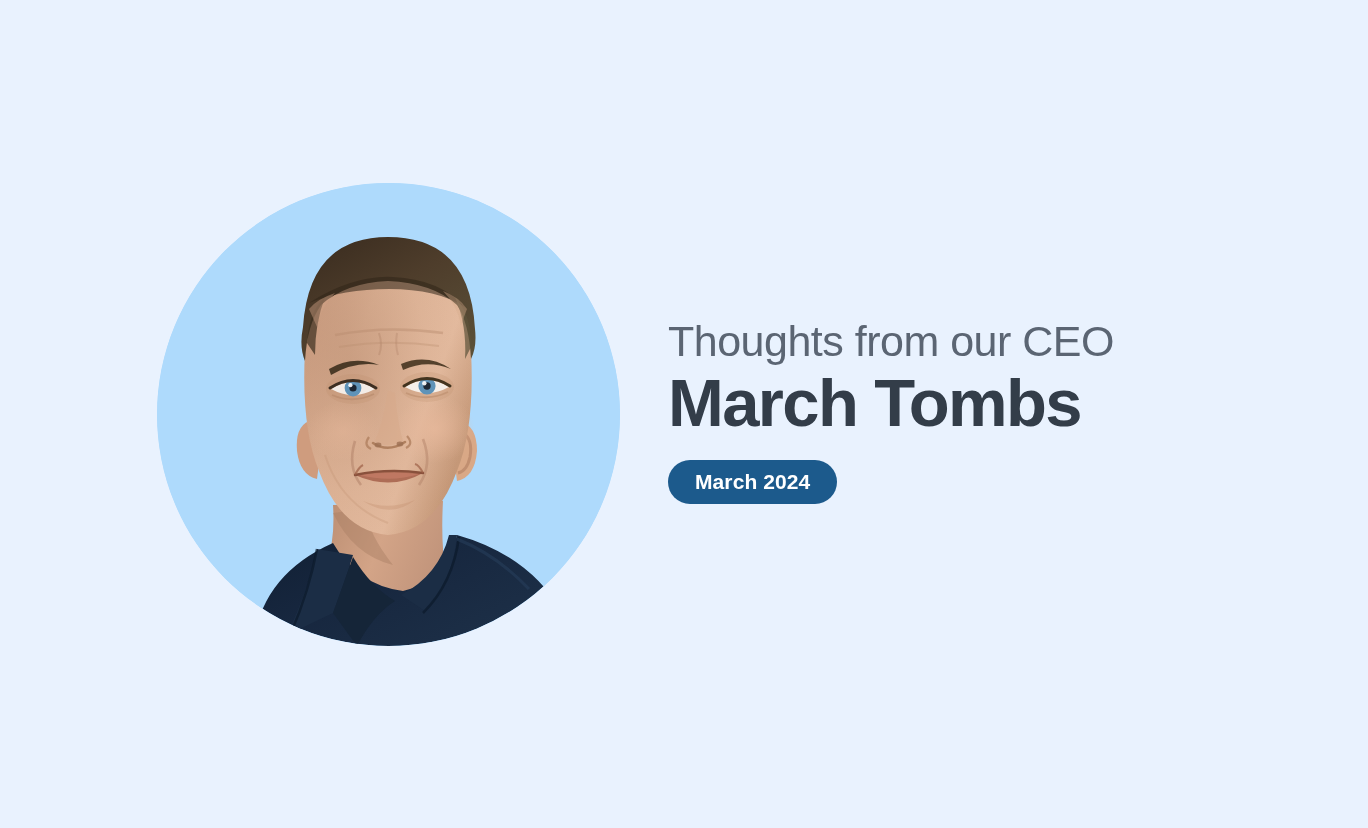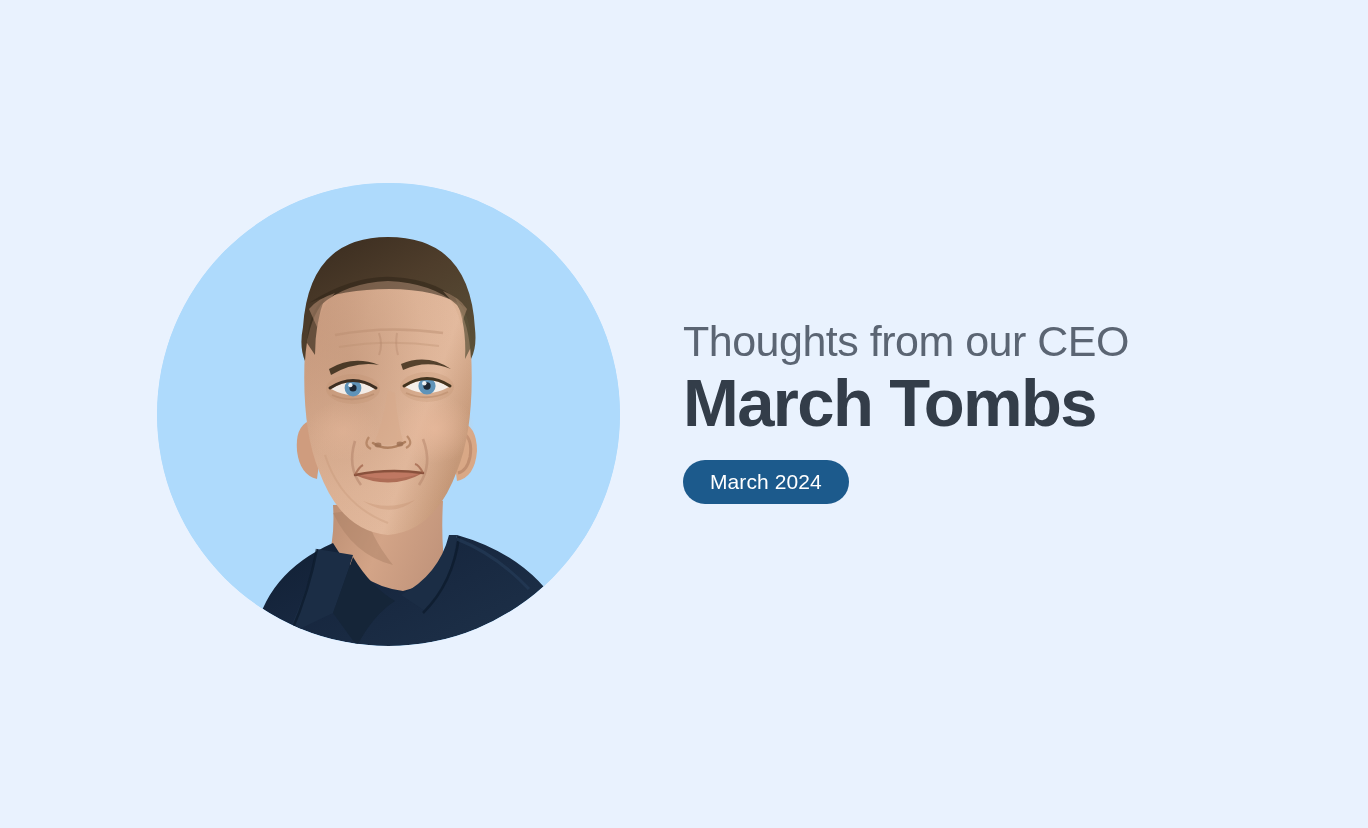--- a/index.html
+++ b/index.html
@@ -41,21 +41,21 @@
     left: 0;
     top: 0;
     width: 463px;
     height: 463px;
     display: block;
   }
 
   
   .text-block {
     position: absolute;
-    left: 683px;
+    left: 668px;
     top: 318px;
     width: 560px;
   }
   .eyebrow {
     margin: 0;
     font-family: "Liberation Sans", sans-serif;
     font-size: 43px;
     font-weight: 400;
     line-height: 1.08;
     letter-spacing: -0.5px;
@@ -75,21 +75,21 @@
   .date-badge {
     display: inline-block;
     margin-top: 22px;
     padding: 11px 27px 12px 27px;
     border: none;
     border-radius: 999px;
     background: #1c5a8c;
     color: #ffffff;
     font-family: "Liberation Sans", sans-serif;
     font-size: 21px;
-    font-weight: 400;
+    font-weight: 700;
     letter-spacing: 0.1px;
     line-height: 1;
     cursor: pointer;
     white-space: nowrap;
   }
 </style>
 </head>
 <body>
 
 <div class="banner">

